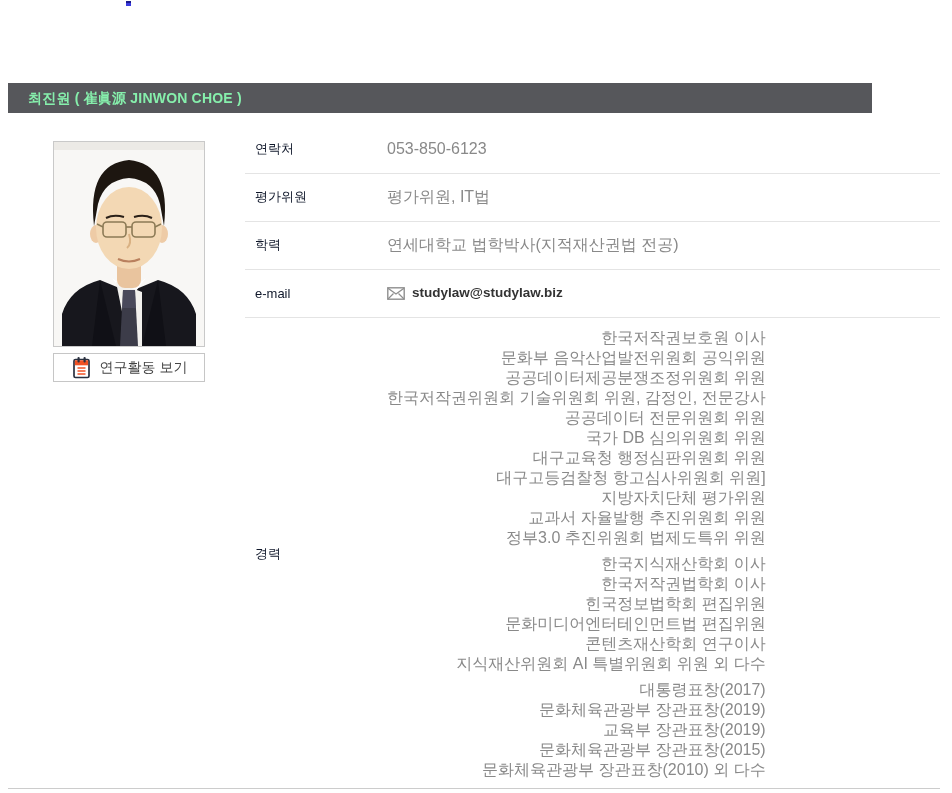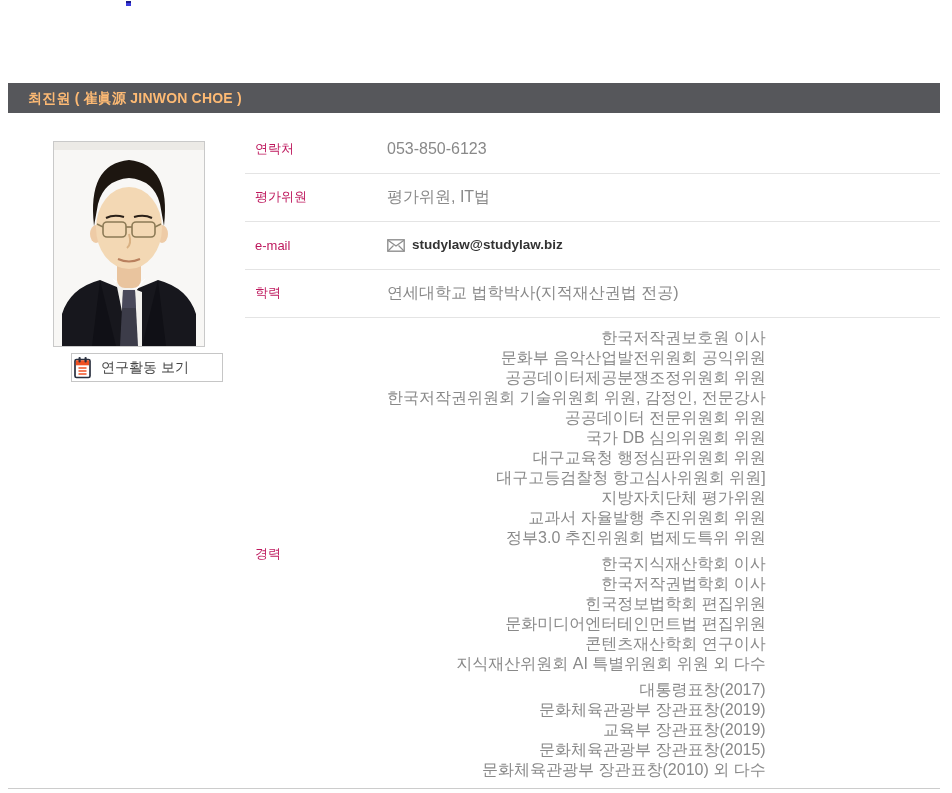--- a/index.html
+++ b/index.html
@@ -12,23 +12,23 @@
   }
   .artifact-dot {
     position: absolute; left: 126px; top: 1px;
     width: 5px; height: 5px;
     background: #3a3adf;
     border-top: 2px solid #1a1a8c;
     display: block;
   }
   .title-bar {
     position: absolute; left: 8px; top: 83px;
-    width: 932px; height: 30px;
+    width: 864px; height: 30px;
     background: #56575b;
-    color: #fdba74;
+    color: #86efac;
     font-size: 14px; font-weight: bold;
     line-height: 30px;
     padding-left: 20px;
     letter-spacing: 0.2px;
   }
   .content {
     position: absolute; left: 8px; top: 126px;
     width: 932px;
     display: flex;
   }
@@ -37,39 +37,38 @@
     width: 152px; height: 206px;
     border: 1px solid #c9c9c9;
     background: #f7f6f4;
     overflow: hidden;
   }
   .research-btn {
     margin-top: 6px;
     width: 152px; height: 29px;
     background: #ffffff;
     border: 1px solid #c6c6c6;
-    display: flex; align-items: center; 
+    display: flex; align-items: center; justify-content: center;
     gap: 8px;
     font-size: 14px; color: #444444;
     cursor: pointer;
     font-family: "Liberation Sans", "DejaVu Sans", sans-serif;
-    margin-left: 18px;
   }
   .right-col { margin-left: 40px; width: 697px; }
   .row {
     display: flex;
     border-bottom: 1px solid #e4e4e4;
     padding: 13px 0 14px 0;
     align-items: center;
   }
   .row.career-row { border-bottom: none; padding: 10px 0 4px 0; align-items: center; }
   .cell-label {
     width: 142px; flex: none;
     padding-left: 10px;
-    font-size: 13px; color: #be185d;
+    font-size: 13px; color: #0f172a;
   }
   .cell-value {
     font-size: 16px; color: #898989;
     line-height: 20px;
   }
   .email-value {
     display: flex; align-items: center; gap: 7px;
     font-size: 13.5px; font-weight: bold; color: #333333;
     text-decoration: none;
   }
@@ -152,36 +151,36 @@
       <div class="cell-label">연락처</div>
       <div class="cell-value">053-850-6123</div>
     </div>
 
     <div class="row">
       <div class="cell-label">평가위원</div>
       <div class="cell-value">평가위원, IT법</div>
     </div>
 
     <div class="row">
+      <div class="cell-label">학력</div>
+      <div class="cell-value">연세대학교 법학박사(지적재산권법 전공)</div>
+    </div>
+
+    <div class="row">
       <div class="cell-label">e-mail</div>
       <div class="cell-value email-value">
         <span class="icon">
           <svg width="18" height="13" viewBox="0 0 18 13">
             <rect x="0.8" y="0.8" width="16.4" height="11.4" fill="#ffffff" stroke="#8f8f8f" stroke-width="1.4"></rect>
             <path d="M1,1.2 L9,7 L17,1.2" fill="none" stroke="#8f8f8f" stroke-width="1.4"></path>
             <path d="M1,12 L6.5,6.5 M17,12 L11.5,6.5" fill="none" stroke="#8f8f8f" stroke-width="1.2"></path>
           </svg>
         </span>
         <span>studylaw@studylaw.biz</span>
       </div>
-    </div>
-
-    <div class="row">
-      <div class="cell-label">학력</div>
-      <div class="cell-value">연세대학교 법학박사(지적재산권법 전공)</div>
     </div>
 
     <div class="row career-row">
       <div class="cell-label">경력</div>
       <div class="cell-value">
         <div class="career-block">한국저작권보호원 이사
 문화부 음악산업발전위원회 공익위원
 공공데이터제공분쟁조정위원회 위원
 한국저작권위원회 기술위원회 위원, 감정인, 전문강사
 공공데이터 전문위원회 위원

